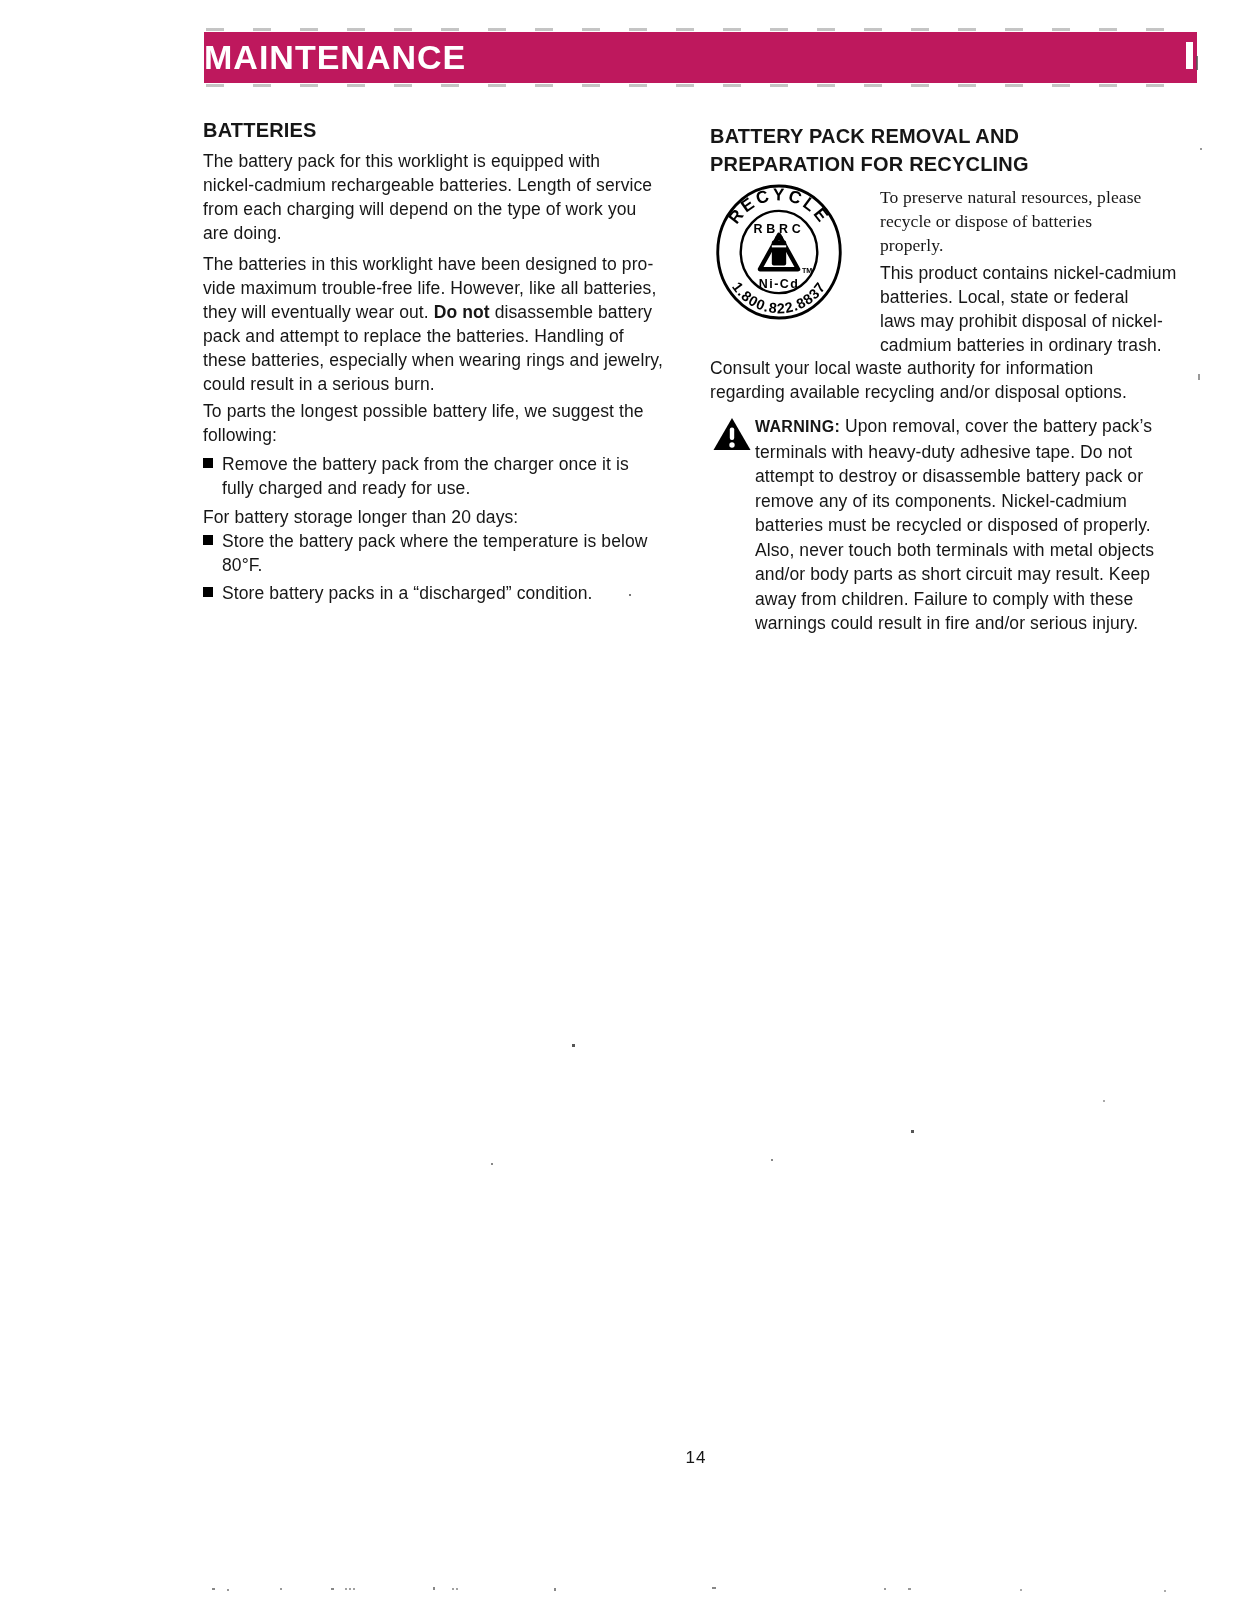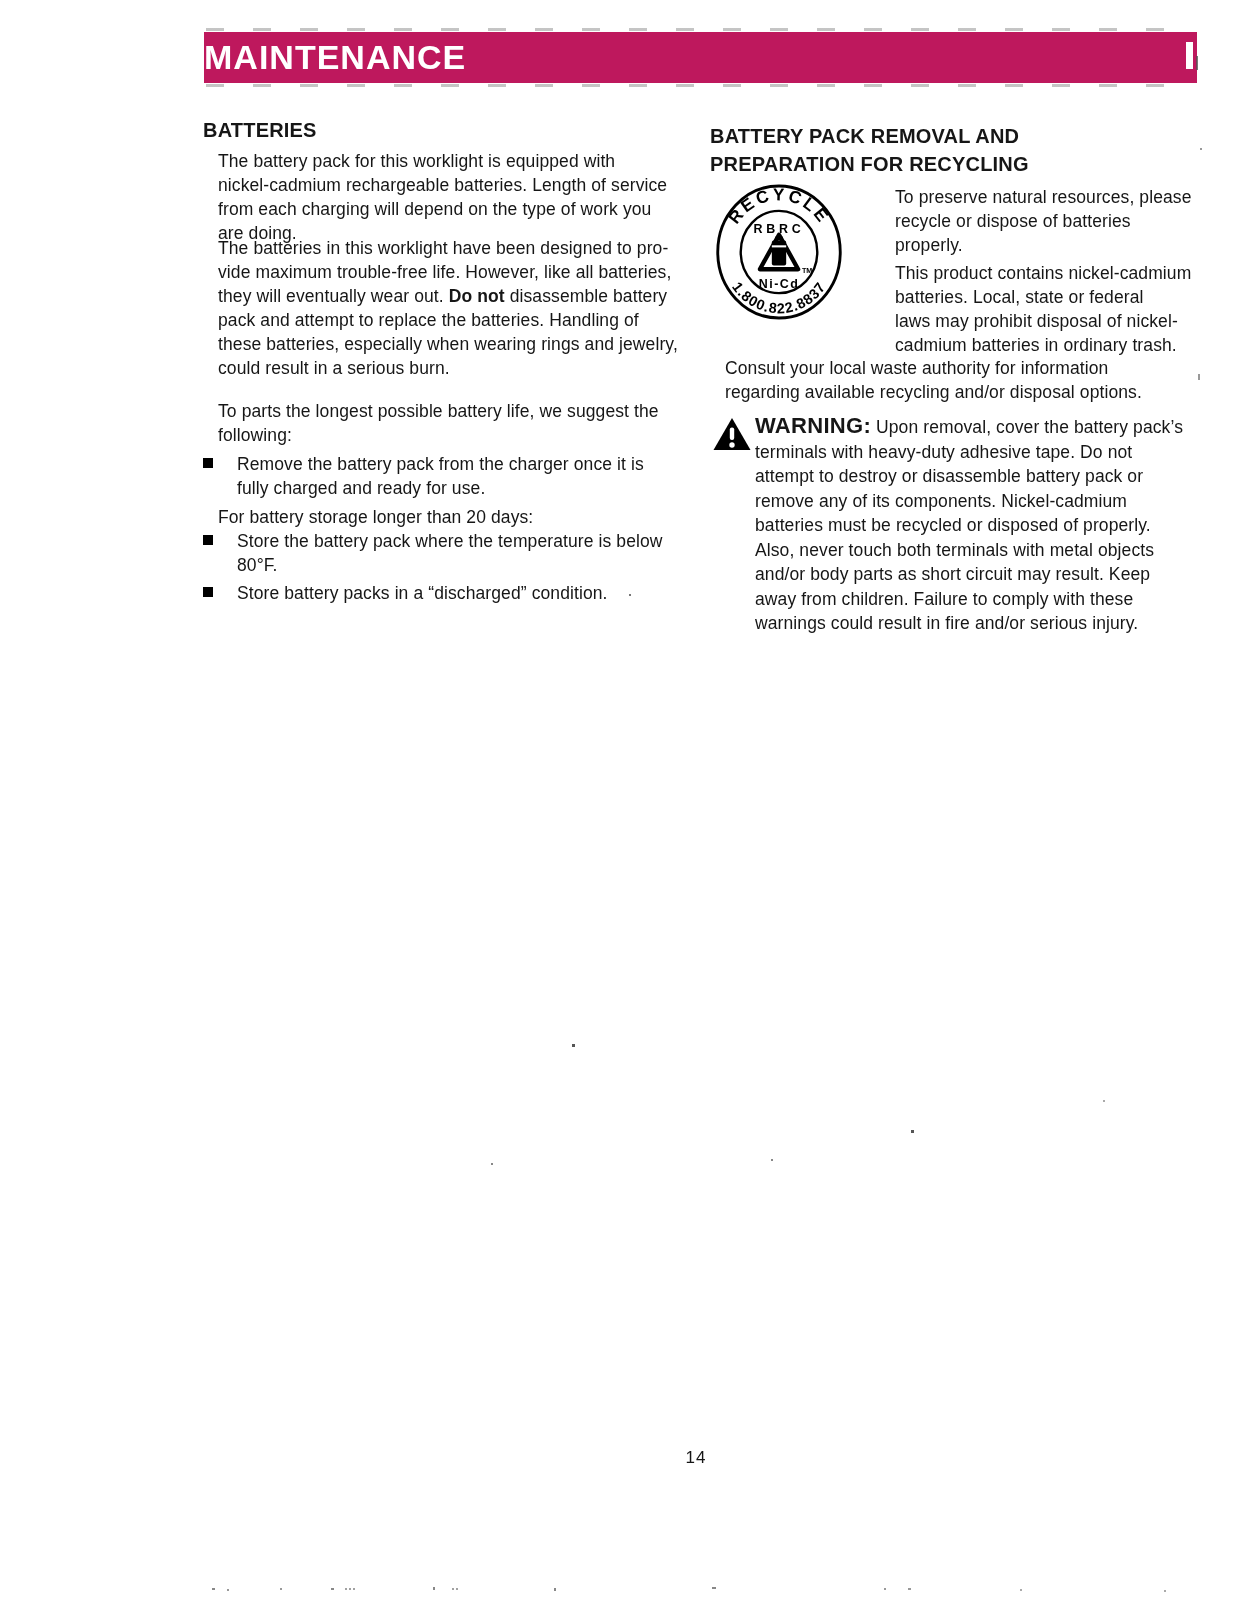--- a/index.html
+++ b/index.html
@@ -12,26 +12,26 @@
   
   .hdr-bar{
     position:absolute;left:204px;top:32px;width:993px;height:51px;
     background:#be185d;color:#fff;display:flex;align-items:center;justify-content:flex-start;
     font-size:34px;font-weight:bold;letter-spacing:1px;
   }
   .bar-noise{position:absolute;left:2px;width:99%;height:3px;opacity:.5;
     background:repeating-linear-gradient(90deg,#8a8a8a 0 18px,transparent 18px 47px);}
   .bar-notch{position:absolute;right:4px;top:10px;width:7px;height:27px;background:#fff;}
   
-  .par{white-space:pre;font-size:17.5px;line-height:24px;letter-spacing:.1px;margin-left:15px;}
+  .par{white-space:pre;font-size:17.5px;line-height:24px;letter-spacing:.1px;}
   .h2{font-size:20px;font-weight:bold;letter-spacing:.2px;white-space:pre;line-height:28px;}
   .bullet{position:absolute;left:203px;display:flex;}
   .sq{width:10px;height:10px;background:#000;margin:6px 9px 0 0;flex:none;}
   .warn-text{line-height:24.5px;}
-  .warn-label{font-size:22px;font-weight:bold;letter-spacing:.3px;}
+  .warn-label{font-size:16px;font-weight:bold;letter-spacing:.3px;}
   .seal-svg text{font-family:"Liberation Sans","DejaVu Sans",sans-serif;}
   .speck{position:absolute;background:#555;}
   .pageno{position:absolute;left:666px;top:1448px;width:60px;text-align:center;
     font-size:17px;letter-spacing:1px;}
 </style>
 </head>
 <body>
 
 <div class="hdr-bar">
   <div class="bar-noise" style="top:-4px"></div>
@@ -40,21 +40,21 @@
   <div class="bar-notch"></div>
 </div>
 
 <div class="abs h2" style="left:203px;top:116px;">BATTERIES</div>
 
 <div class="abs par" style="left:203px;top:149px;">The battery pack for this worklight is equipped with
 nickel-cadmium rechargeable batteries. Length of service
 from each charging will depend on the type of work you
 are doing.</div>
 
-<div class="abs par" style="left:203px;top:236px;"><span>The batteries in this worklight have been designed to pro-
+<div class="abs par" style="left:203px;top:252px;"><span>The batteries in this worklight have been designed to pro-
 vide maximum trouble-free life. However, like all batteries,
 they will eventually wear out. </span><b>Do not</b><span> disassemble battery
 pack and attempt to replace the batteries. Handling of
 these batteries, especially when wearing rings and jewelry,
 could result in a serious burn.</span></div>
 
 <div class="abs par" style="left:203px;top:399px;">To parts the longest possible battery life, we suggest the
 following:</div>
 
 <div class="bullet" style="top:452px;">
@@ -98,21 +98,21 @@
       <path d="M -20 16 L 0 -20 L 20 16 Z" fill="none" stroke="#000" stroke-width="4.5" stroke-linejoin="round"></path>
       <rect x="-4" y="-18" width="8" height="4" fill="#000"></rect>
       <rect x="-7.5" y="-14" width="15" height="26" rx="2" fill="#000"></rect>
       <rect x="-7.5" y="-9" width="15" height="2.2" fill="#fff"></rect>
     </g>
     <text x="94" y="96" font-size="7.5" font-weight="bold" fill="#000">TM</text>
     <text x="70" y="112" text-anchor="middle" font-size="13" font-weight="bold" letter-spacing="1.5" fill="#000">Ni-Cd</text>
   </svg>
 </div>
 
-<div class="abs par" style="left:880px;top:185px;">To preserve natural resources, please
+<div class="abs par" style="left:880px;top:185px;font-family:Liberation Serif, serif;">To preserve natural resources, please
 recycle or dispose of batteries
 properly.</div>
 
 <div class="abs par" style="left:880px;top:261px;">This product contains nickel-cadmium
 batteries. Local, state or federal
 laws may prohibit disposal of nickel-
 cadmium batteries in ordinary trash.</div>
 
 <div class="abs par" style="left:710px;top:356px;">Consult your local waste authority for information
 regarding available recycling and/or disposal options.</div>

